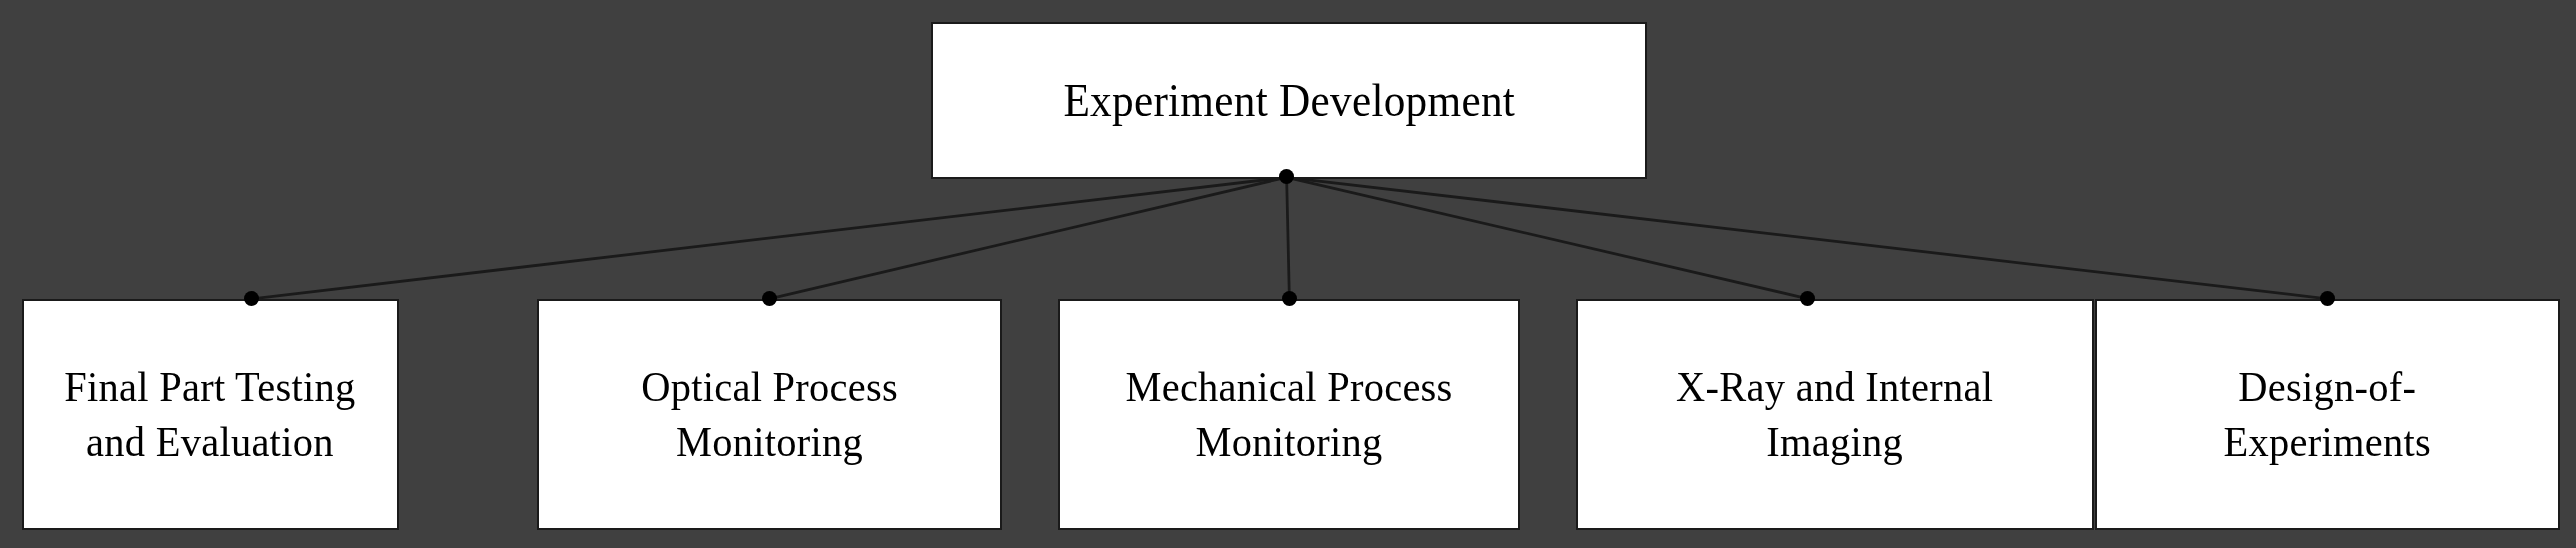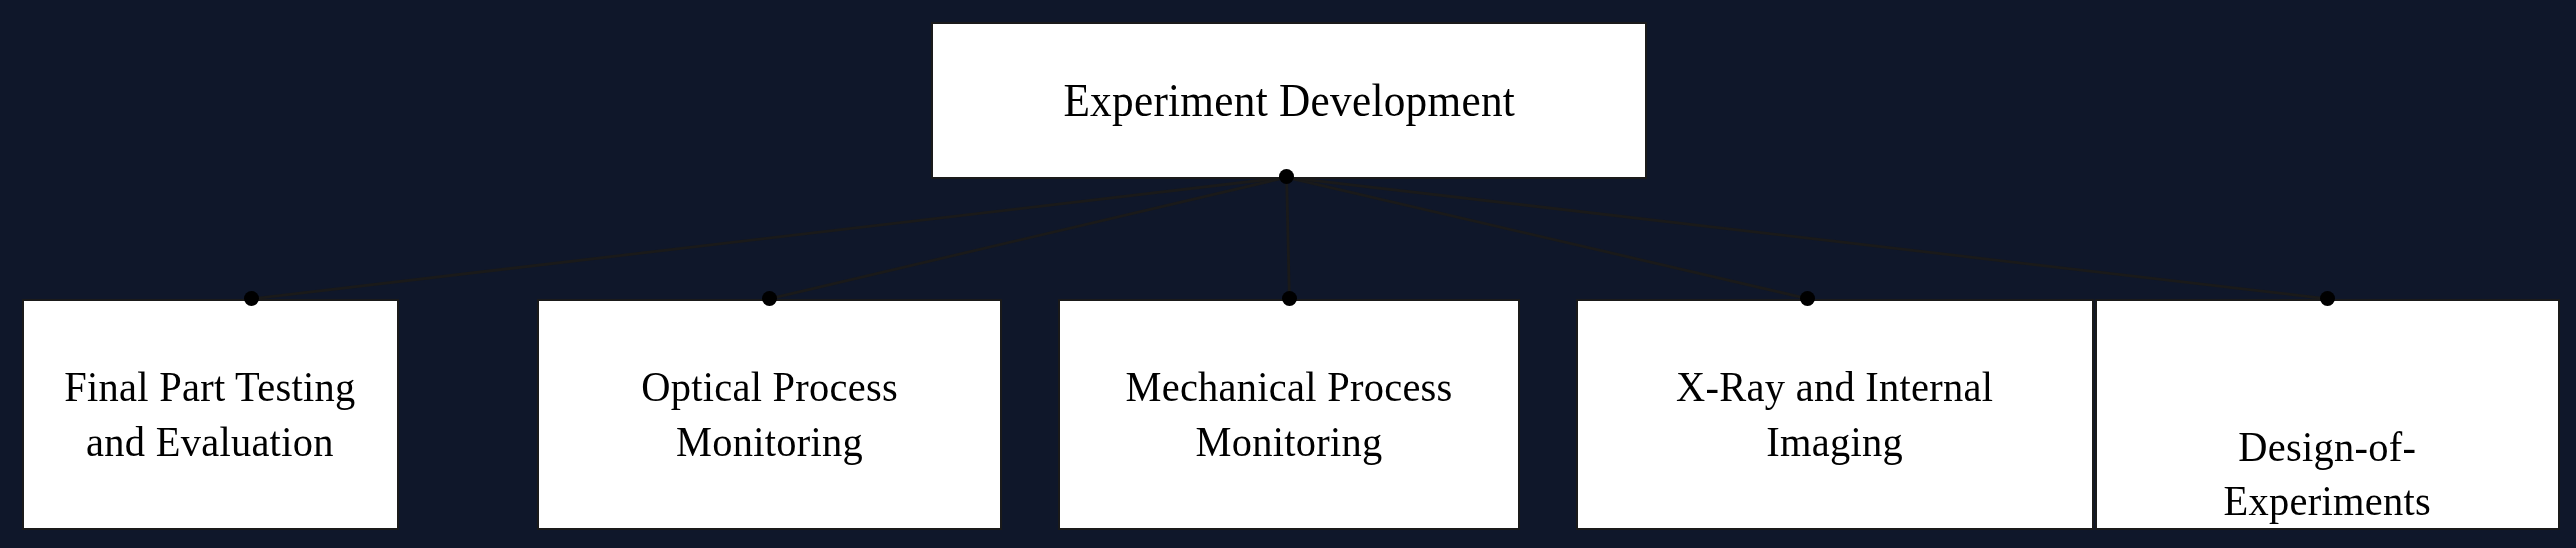--- a/index.html
+++ b/index.html
@@ -53,21 +53,21 @@
   .junction-dot {
     position: absolute;
     border-radius: 50%;
     background: #000000;
     z-index: 3;
   }
 </style>
 </head>
 <body>
 
-<div id="canvas" style="background: #0f172a;">
+<div id="canvas" style="background: #404040;">
 
   <svg id="edges" viewBox="0 0 3710 790" width="2576" height="549" aria-hidden="true">
     <g id="edge-group" stroke="#1a1a1a" stroke-width="4" fill="none" stroke-linecap="butt">
         <line x1="1853" y1="255" x2="363" y2="430"></line>
         <line x1="1853" y1="255" x2="1108" y2="430"></line>
         <line x1="1853" y1="255" x2="1857" y2="430"></line>
         <line x1="1853" y1="255" x2="2604" y2="430"></line>
         <line x1="1853" y1="255" x2="3352" y2="430"></line>
       </g>
   </svg>
@@ -86,21 +86,21 @@
 Monitoring</span>
       </div>
       <div class="node" style="left: 1058px; top: 299px; width: 462px; height: 231px; border-color: rgb(26, 26, 26); justify-content: center;">
         <span class="node-label" style="color: rgb(0, 0, 0);">Mechanical Process
 Monitoring</span>
       </div>
       <div class="node" style="left: 1576px; top: 299px; width: 518px; height: 231px; border-color: rgb(26, 26, 26);">
         <span class="node-label" style="color: rgb(0, 0, 0);">X-Ray and Internal
 Imaging</span>
       </div>
-      <div class="node" style="left: 2095px; top: 299px; width: 465px; height: 231px; border-color: rgb(26, 26, 26); align-items: flex-end;">
+      <div class="node" style="left: 2095px; top: 299px; width: 465px; height: 231px; border-color: rgb(26, 26, 26);">
         <span class="node-label" style="color: rgb(0, 0, 0);">Design-of-
 Experiments</span>
       </div>
     </div>
 
   <div id="dots">
       <div class="junction-dot" style="left: 1279px; top: 169px; width: 15.3px; height: 15.3px; background: rgb(0, 0, 0);"></div>
       <div class="junction-dot" style="left: 244px; top: 291px; width: 15.3px; height: 15.3px; background: rgb(0, 0, 0);"></div>
       <div class="junction-dot" style="left: 762px; top: 291px; width: 15.3px; height: 15.3px; background: rgb(0, 0, 0);"></div>
       <div class="junction-dot" style="left: 1282px; top: 291px; width: 15.3px; height: 15.3px; background: rgb(0, 0, 0);"></div>

